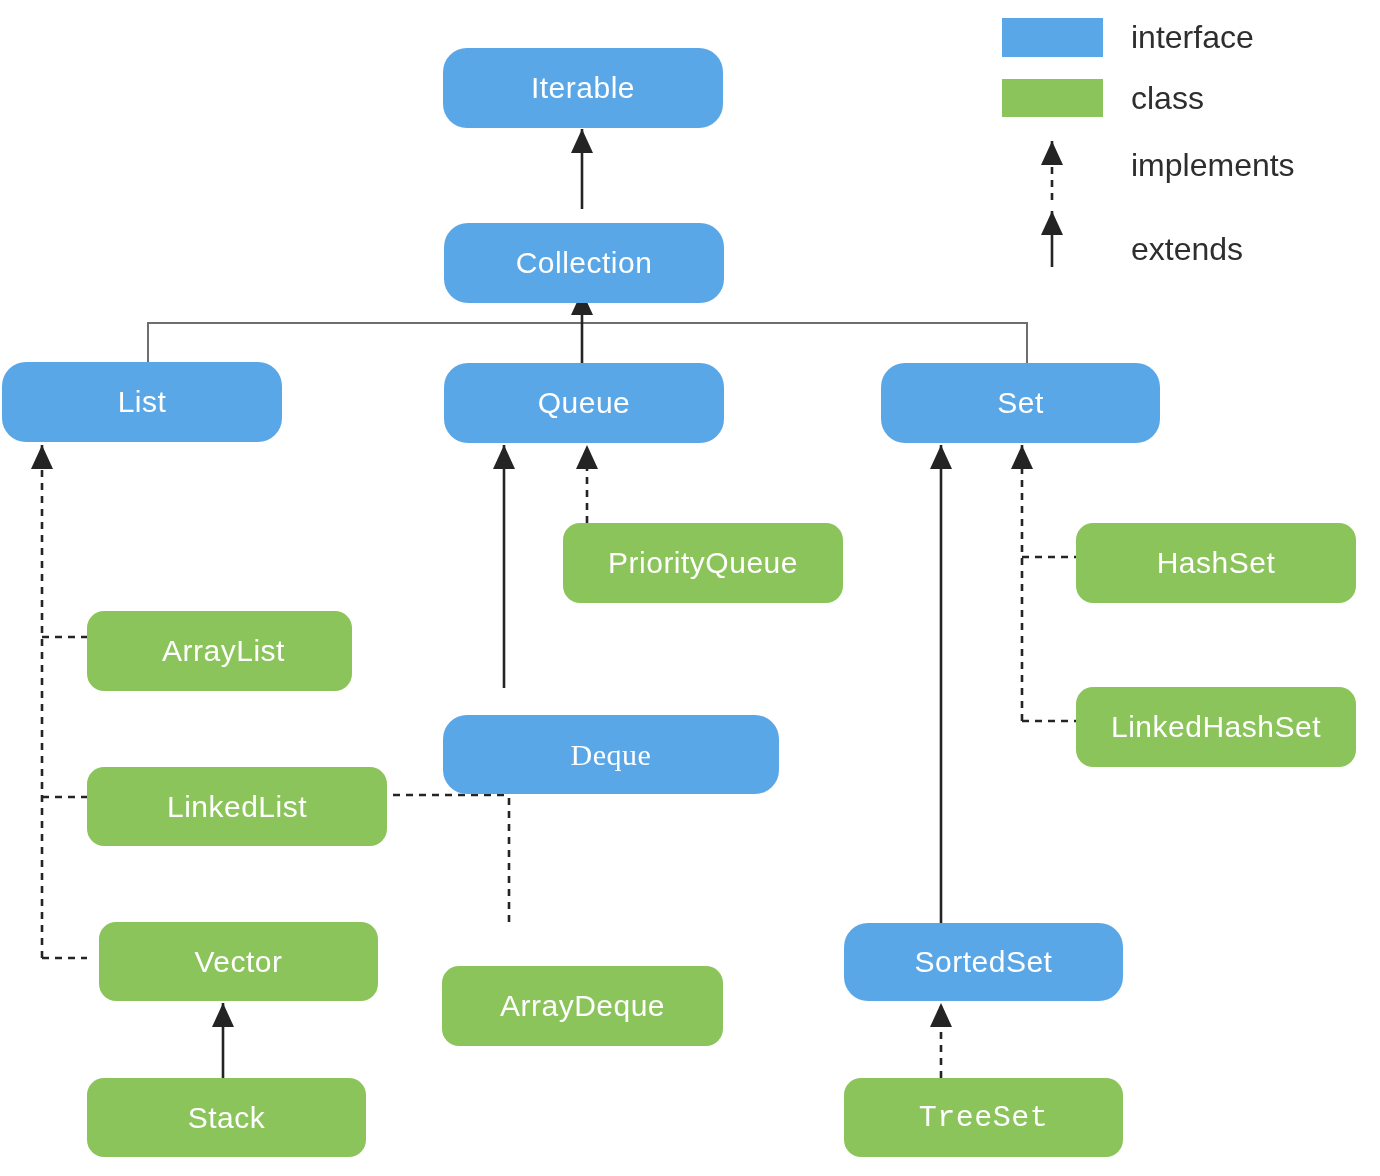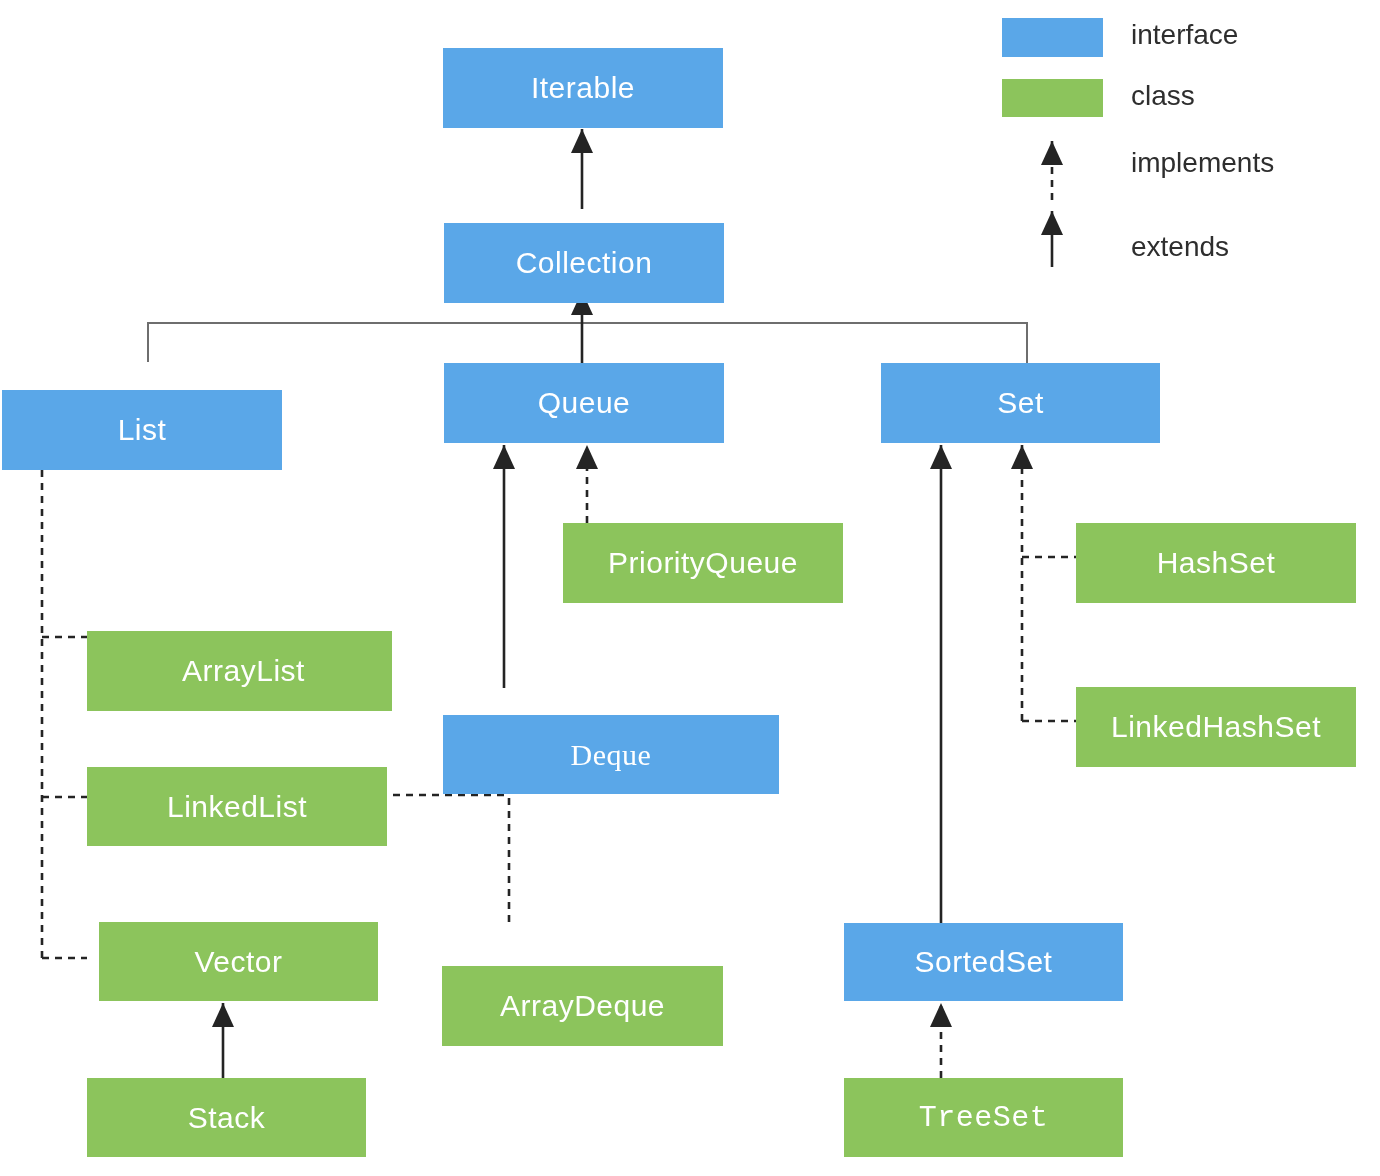--- a/index.html
+++ b/index.html
@@ -24,29 +24,29 @@
   .edge{stroke:var(--line-color);stroke-width:2.6;fill:none;}
   .edge--dashed{stroke-dasharray:7 6;}
   .tree{stroke:var(--tree-line-color);stroke-width:2;fill:none;}
   .node{
     position:absolute;
     display:flex;align-items:center;justify-content:center;
     color:var(--node-text);
     font-size:30px;
     letter-spacing:.5px;
   }
-  .node--interface{background:var(--interface-fill);}
-  .node--class{background:var(--class-fill);}
+  .node--interface{background:var(--interface-fill);border-radius:24px;}
+  .node--class{background:var(--class-fill);border-radius:17px;}
   .legend-swatch{position:absolute;}
   .legend-swatch--interface{background:var(--interface-fill);}
   .legend-swatch--class{background:var(--class-fill);}
   .legend-label{
     position:absolute;
     color:var(--legend-text);
-    font-size:28px;
+    font-size:32px;
     line-height:1;
     white-space:nowrap;
   }
 </style>
 </head>
 <body>
 
 <div class="canvas">
 
   <svg class="edges" width="1380" height="1176" viewBox="0 0 1380 1176" xmlns="http://www.w3.org/2000/svg">
@@ -78,26 +78,26 @@
     <line class="edge edge--dashed" x1="1022" y1="721" x2="1076" y2="721"></line>
 
     <line class="edge edge--dashed" x1="941" y1="1078" x2="941" y2="1003" marker-end="url(#arrowhead)"></line>
 
     <line class="edge edge--dashed" x1="1052" y1="200" x2="1052" y2="141" marker-end="url(#arrowhead)"></line>
     <line class="edge" x1="1052" y1="267" x2="1052" y2="211" marker-end="url(#arrowhead)"></line>
   </svg>
 
   <div class="node node--interface" style="left:443px;top:48px;width:280px;height:80px;">Iterable</div>
   <div class="node node--interface" style="left:444px;top:223px;width:280px;height:80px;">Collection</div>
-  <div class="node node--interface" style="left:2px;top:362px;width:280px;height:80px;margin-top:28px;">List</div>
+  <div class="node node--interface" style="left:2px;top:362px;width:280px;height:80px;">List</div>
   <div class="node node--interface" style="left:881px;top:363px;width:279px;height:80px;">Set</div>
   <div class="node node--interface" style="left:444px;top:363px;width:280px;height:80px;">Queue</div>
   <div class="node node--class" style="left:563px;top:523px;width:280px;height:80px;">PriorityQueue</div>
   <div class="node node--class" style="left:1076px;top:523px;width:280px;height:80px;">HashSet</div>
-  <div class="node node--class" style="left:87px;top:631px;width:305px;height:80px;padding-left:8px;">ArrayList</div>
+  <div class="node node--class" style="left:87px;top:611px;width:265px;height:80px;padding-left:8px;">ArrayList</div>
   <div class="node node--interface" style="left:443px;top:715px;width:336px;height:79px;font-family:Liberation Serif, serif;">Deque</div>
   <div class="node node--class" style="left:1076px;top:687px;width:280px;height:80px;text-align:center;">LinkedHashSet</div>
   <div class="node node--class" style="left:87px;top:767px;width:300px;height:79px;">LinkedList</div>
   <div class="node node--class" style="left:99px;top:922px;width:279px;height:79px;">Vector</div>
   <div class="node node--class" style="left:442px;top:922px;width:281px;height:80px;margin-top:44px;">ArrayDeque</div>
   <div class="node node--interface" style="left:844px;top:923px;width:279px;height:78px;">SortedSet</div>
   <div class="node node--class" style="left:87px;top:1078px;width:279px;height:79px;">Stack</div>
   <div class="node node--class" style="left:844px;top:1078px;width:279px;height:79px;font-family:Liberation Mono, monospace;">TreeSet</div>
 
   <div class="legend-swatch legend-swatch--interface" style="left:1002px;top:18px;width:101px;height:39px;"></div>

